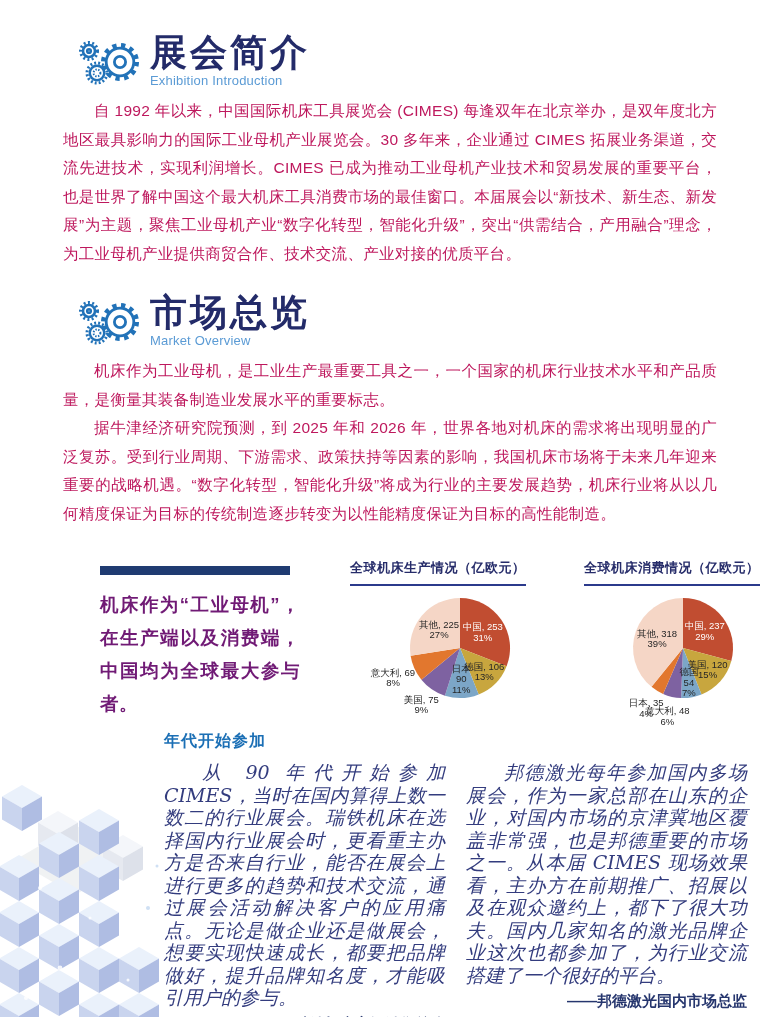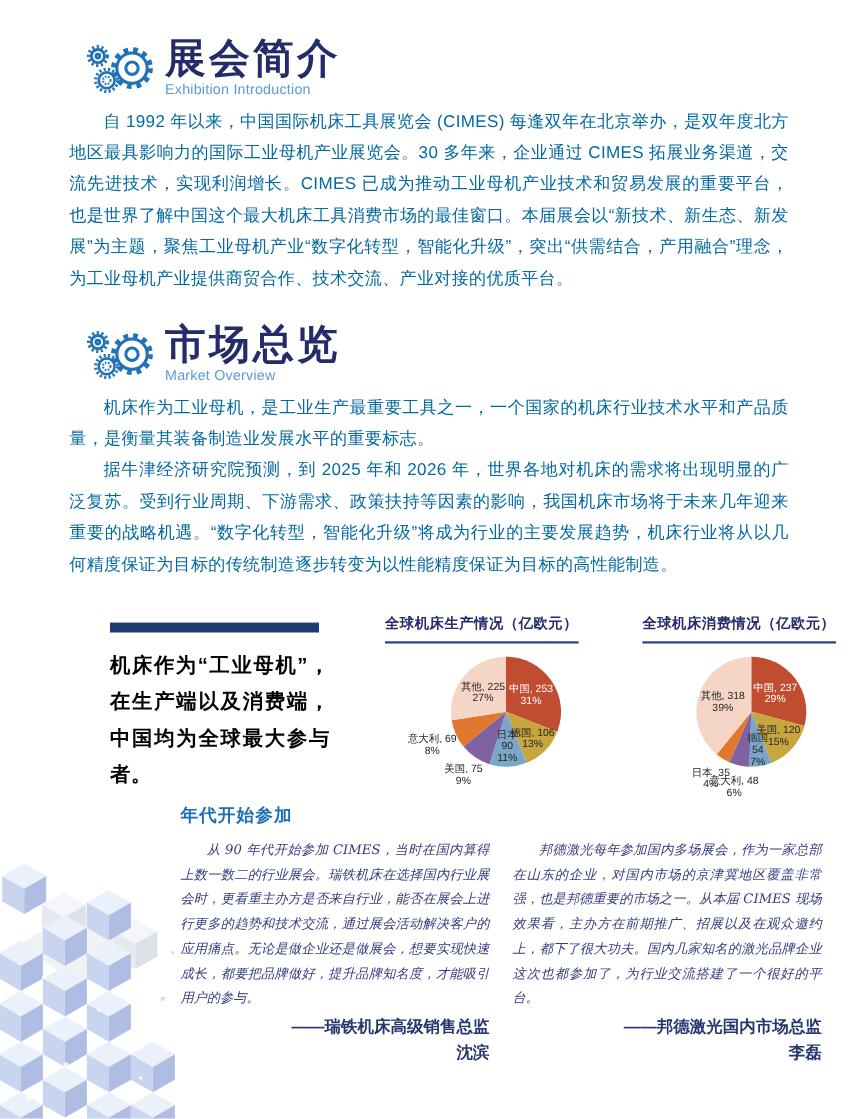--- a/index.html
+++ b/index.html
@@ -8,44 +8,44 @@
     font-family:"Liberation Sans","DejaVu Sans",sans-serif;overflow:hidden;
   }
   .abs{position:absolute;}
   
   .sec-header{display:flex;align-items:flex-start;gap:10px;}
   .sec-titles{display:flex;flex-direction:column;}
   .sec-title{font-size:37px;font-weight:bold;color:#232b69;letter-spacing:3px;line-height:34px;}
   .sec-sub{font-size:13px;color:#5b9bd5;margin-top:3px;letter-spacing:.2px;}
   
   .para{
-    width:654px;font-size:15.5px;line-height:28.5px;color:#0369a1;
+    width:654px;font-size:15.5px;line-height:28.5px;color:#be185d;
     text-align:justify;text-indent:2em;letter-spacing:.3px;
   }
   
   .hl-bar{width:190px;height:9px;background:#1f3b71;}
   .hl-text{
     margin-top:13px;width:200px;font-size:18.5px;font-weight:bold;
-    color:#000000;line-height:33px;text-align:justify;letter-spacing:.5px;
+    color:#701a75;line-height:33px;text-align:justify;letter-spacing:.5px;
   }
   
   .chart-box{width:200px;}
   .chart-title{
     font-size:13px;font-weight:bold;color:#262c6a;display:inline-block;
     border-bottom:2px solid #2b3a8c;padding-bottom:7px;letter-spacing:.5px;white-space:nowrap;
   }
   .chart-box svg{display:block;margin-top:2px;}
   
   .reviews{width:584px;}
   .reviews-heading{font-size:16px;font-weight:bold;color:#1b6fb5;letter-spacing:1px;margin-bottom:9px;}
   .review-cols{display:flex;gap:21px;}
   .review-col{width:281px;}
   .quote{
     font-family:"DejaVu Serif","Liberation Serif",serif;font-style:italic;
-    font-size:12px;line-height:22.5px;color:#333c7e;text-align:justify;text-indent:2em;
+    font-size:19px;line-height:22.5px;color:#333c7e;text-align:justify;text-indent:2em;
   }
   .sig{font-size:15px;font-weight:bold;color:#26366e;text-align:right;line-height:24px;margin-top:3px;}
   .sig-name{font-size:15px;font-weight:bold;color:#26366e;text-align:right;line-height:24px;}
   text{font-family:"Liberation Sans","DejaVu Sans",sans-serif;}
 </style>
 </head>
 <body>
 
 <div class="abs sec-header" style="left:76px;top:36px;">
   <svg width="64" height="58" viewBox="0 0 64 58">

